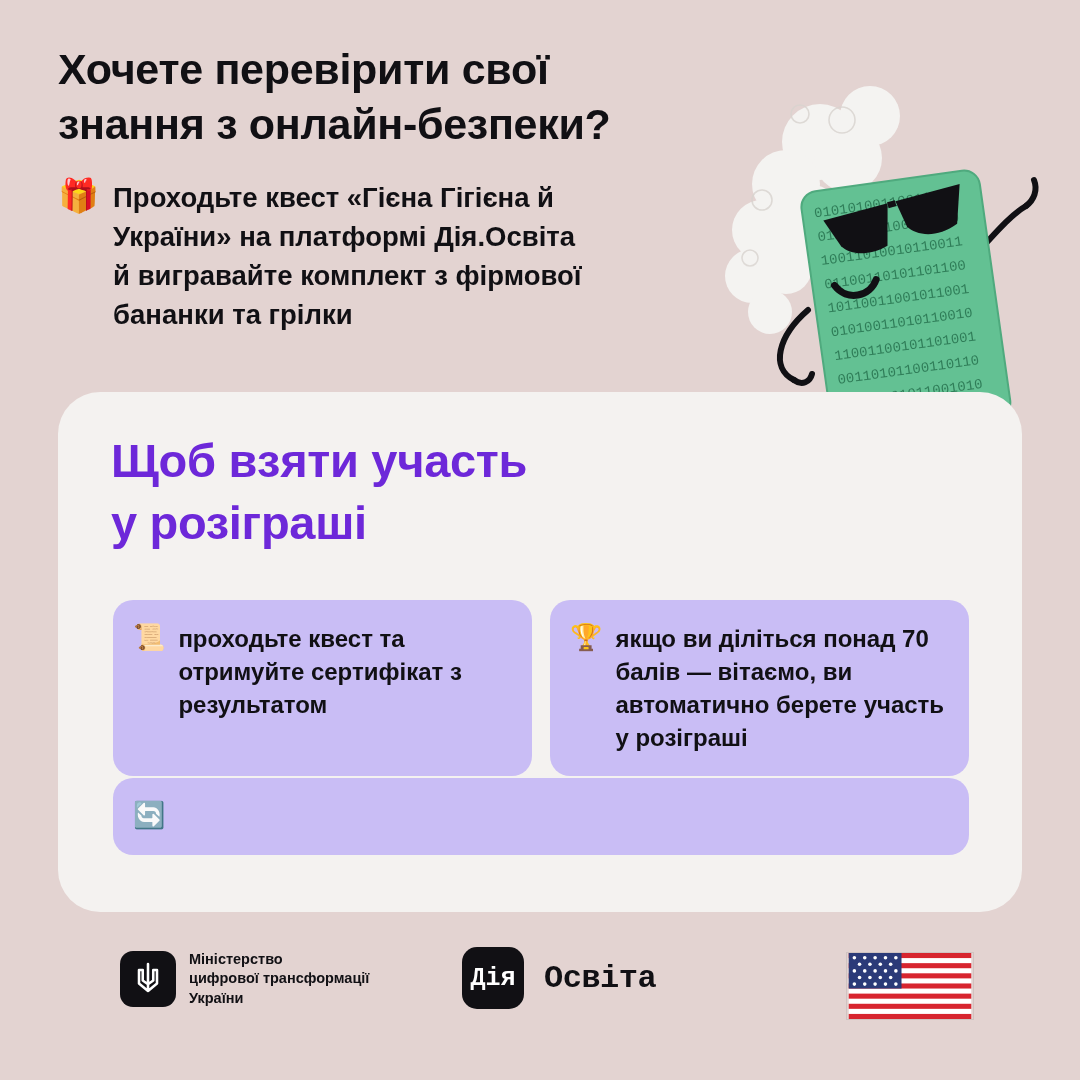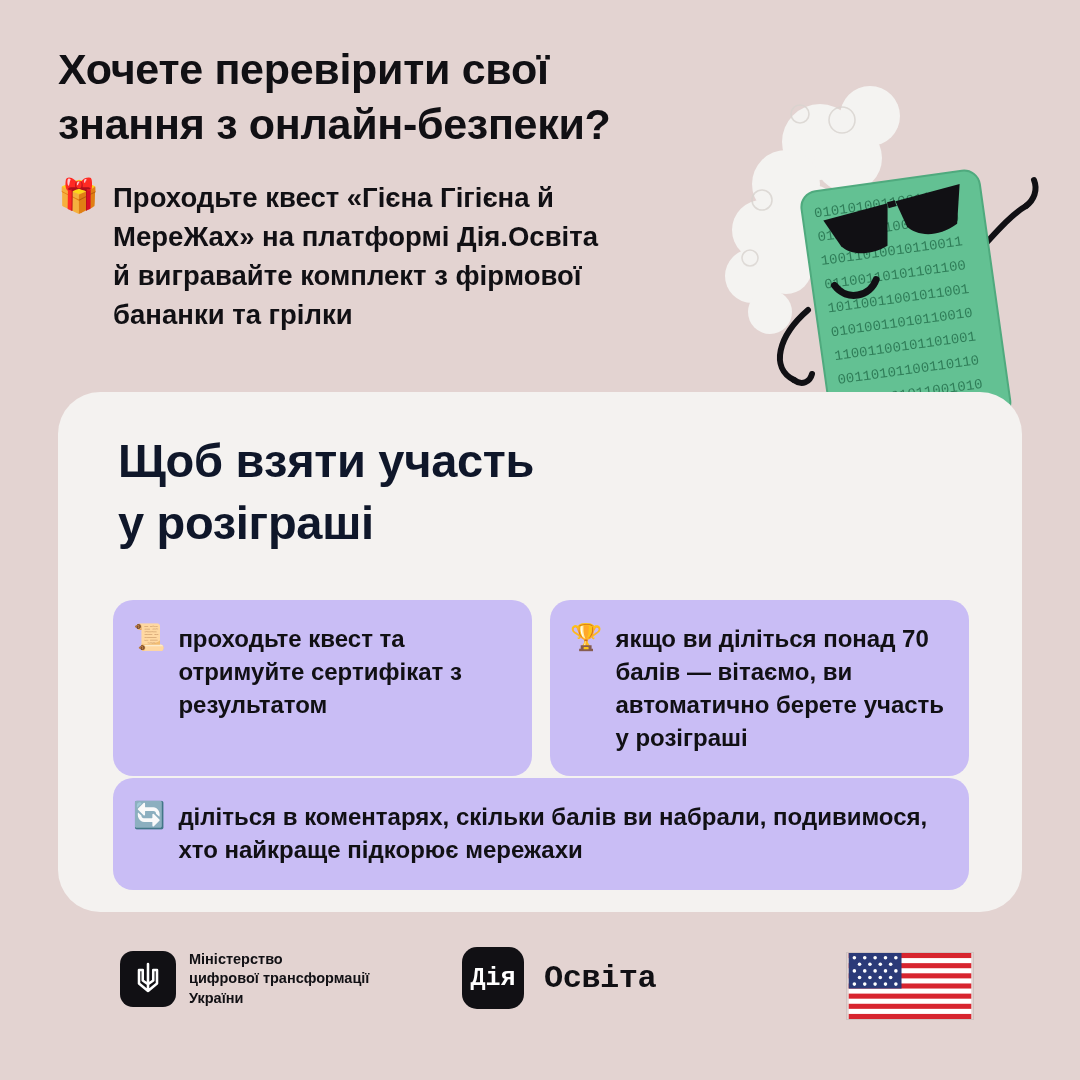--- a/index.html
+++ b/index.html
@@ -59,25 +59,25 @@
   
   .card {
     position: absolute;
     left: 58px; top: 392px;
     width: 964px; height: 520px;
     background: #f4f2f0;
     border-radius: 42px;
   }
   .card-title {
     position: absolute;
-    left: 60px; top: 38px;
+    left: 53px; top: 38px;
     font-size: 47px;
     font-weight: 700;
     line-height: 1.32;
-    color: #0f172a;
+    color: #6d28d9;
     letter-spacing: -0.3px;
     white-space: pre-line;
   }
 
   
   .steps-row {
     position: absolute;
     left: 55px; top: 208px;
     width: 856px;
     display: flex;
@@ -169,21 +169,21 @@
 <body>
 
 <div class="poster">
 
   <div class="headline">Хочете перевірити свої
 знання з онлайн-безпеки?</div>
 
   <div class="sub-block">
     <div class="gift-icon">🎁</div>
     <div class="sub-text">Проходьте квест «Гієна Гігієна й
-МереЖах» на платформі Дія.Освіта
+України» на платформі Дія.Освіта
 й вигравайте  комплект з фірмової
 бананки та грілки</div>
   </div>
 
   <div class="mascot">
     <svg viewBox="0 0 380 430" xmlns="http://www.w3.org/2000/svg">
 
       <g fill="#f4f3f1">
         <circle cx="130" cy="62" r="38"></circle>
         <circle cx="180" cy="36" r="30"></circle>
@@ -245,21 +245,20 @@
         <div class="step-text">проходьте квест та отримуйте сертифікат з результатом</div>
       </div>
       <div class="step-box half">
         <div class="step-icon">🏆</div>
         <div class="step-text"><span>якщо ви діліться </span><b>понад 70 балів</b><span> — вітаємо, ви автоматично берете участь у розіграші</span></div>
       </div>
     </div>
 
     <div class="step-wide">
       <div class="step-icon">🔄</div>
-      <div class="step-text">діліться в коментарях, скільки балів ви набрали, подивимося, хто найкраще підкорює мережахи</div>
     </div>
   </div>
 
   <div class="footer">
 
     <div class="min-logo">
       <div class="min-mark">
         <svg viewBox="0 0 40 48" width="30" height="36" xmlns="http://www.w3.org/2000/svg">
           <path d="M20 4 L20 40 M20 40 L8 30 L8 12 L13 12 L13 26 L20 31 M20 40 L32 30 L32 12 L27 12 L27 26 L20 31" stroke="#ffffff" stroke-width="3.4" fill="none" stroke-linejoin="round" stroke-linecap="round"></path>
         </svg>

